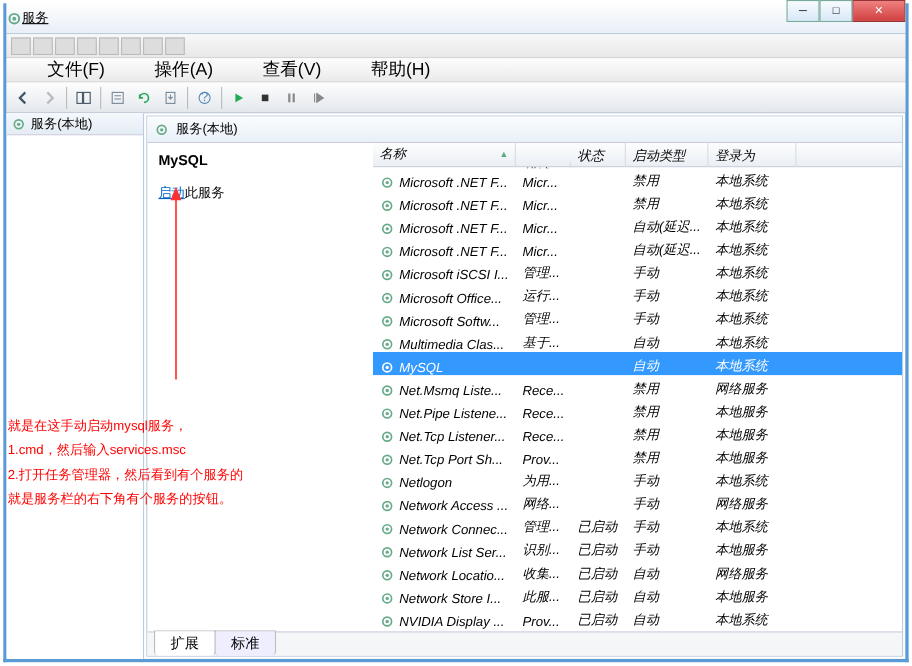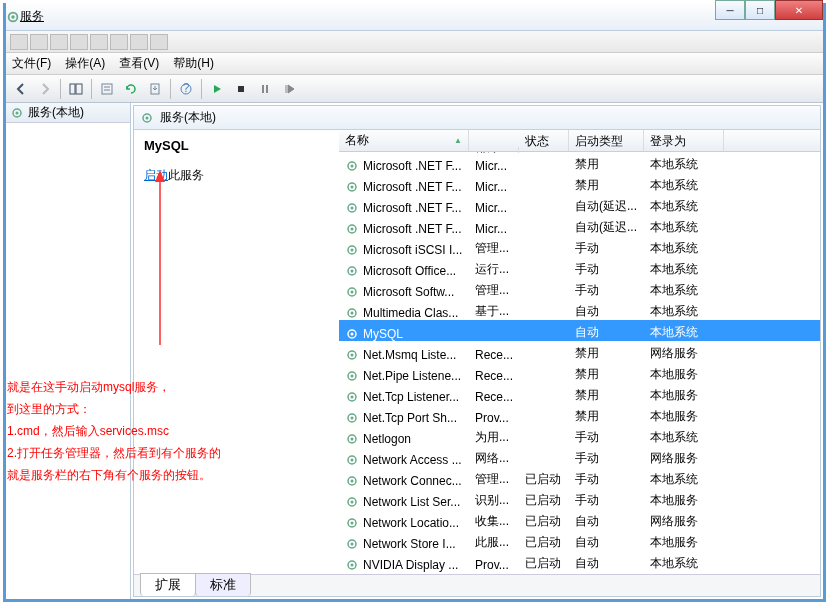--- a/index.html
+++ b/index.html
@@ -6,35 +6,35 @@
 body { background: #fff; width: 829px; height: 605px; position: relative; overflow: hidden; }
 .window { border: 3px solid #5a9bd5; border-top: none; width: 823px; height: 599px; margin: 3px; background: #fff; }
 .titlebar { height: 28px; background: linear-gradient(#fefefe, #e8eff8); display: flex; align-items: center; border-bottom: 1px solid #bcd; position: relative; text-decoration: underline; }
 .titlebar-title { flex: 1; font-size: 12px; color: #000; }
 .win-buttons { display: flex; position: absolute; right: 0; top: -3px; }
 .win-btn { width: 30px; height: 20px; display: flex; align-items: center; justify-content: center; border: 1px solid #7a9; background: linear-gradient(#f8fbff,#d8e8f8); font-size: 10px; }
 .win-btn.close { background: linear-gradient(#f08080,#d04040); color: #fff; width: 48px; border-color: #933; }
 .addressbar { height: 22px; background: linear-gradient(#f8f8f8,#e8e8e8); border-bottom: 1px solid #ccc; display: flex; align-items: center; padding: 0 4px; gap: 2px; }
 .ab-item { width: 18px; height: 16px; background: #ddd; border: 1px solid #bbb; }
 .menubar { height: 22px; background: linear-gradient(#fdfdfd,#eaeaea); border-bottom: 1px solid #ccc; display: flex; align-items: center; padding: 0 6px; gap: 14px; }
-.menubar span { font-size: 12px; cursor: default; }
+.menubar span { font-size: 16px; cursor: default; margin-left: 31px; }
 .toolbar { height: 28px; background: linear-gradient(#fdfdfd,#e4e8ed); border-bottom: 1px solid #b8c4d0; display: flex; align-items: center; padding: 0 4px; gap: 2px; }
 .tb-btn { width: 22px; height: 22px; display: flex; align-items: center; justify-content: center; border: 1px solid transparent; }
 .tb-sep { width: 1px; height: 20px; background: #bbb; margin: 0 2px; }
 .body-area { display: flex; height: calc(100% - 100px); border-radius: 10px; }
 .left-pane { width: 125px; border-right: 1px solid #bcd; background: #fff; }
 .left-header { height: 20px; background: linear-gradient(#f4f8fc,#e4ecf4); border-bottom: 1px solid #ccd; display: flex; align-items: center; padding: 0 4px; gap: 4px; }
 .gear-icon { width: 14px; height: 14px; display: inline-flex; align-items: center; justify-content: center; }
 .right-pane { flex: 1; display: flex; flex-direction: column; border: 1px solid #bcd; margin: 2px; }
 .right-header { height: 24px; background: linear-gradient(#fafcfe,#e8f0f8); border-bottom: 1px solid #ccd; display: flex; align-items: center; padding: 0 6px; gap: 6px; }
 .detail-area { display: flex; flex: 1; overflow: hidden; }
 .desc-pane { width: 205px; padding: 8px 10px; }
 .desc-title { font-weight: bold; font-size: 13px; margin-bottom: 14px; }
 .desc-link { color: #0066cc; text-decoration: underline; cursor: pointer; }
-.list-pane { flex: 1; display: flex; flex-direction: column; overflow: hidden; position: relative; }
+.list-pane { flex: 1; display: flex; flex-direction: column; overflow: hidden; position: relative; font-style: italic; }
 .list-header { display: flex; height: 22px; background: linear-gradient(#fdfdfd,#eaeff5); border-bottom: 1px solid #ccd; }
 .list-header .col { padding: 3px 6px; border-right: 1px solid #d8dde4; font-size: 12px; white-space: nowrap; overflow: hidden; }
 .col-name { width: 130px; display:flex; align-items:center; gap:4px;}
 .col-desc { width: 50px; margin-top: 17px; }
 .col-status { width: 50px; }
 .col-startup { width: 75px; }
 .col-logon { width: 80px; }
 .sort-arrow { color: #5a7; font-size: 8px; margin-left: auto;}
 .list-rows { flex: 1; overflow-y: scroll; overflow-x: hidden; }
 .row { display: flex; height: 21px; align-items: flex-end; }
@@ -476,17 +476,16 @@
   </div>
 </div>
 
 <svg class="arrow-svg" style="left:150px; top:170px;" width="90" height="180">
   <line x1="10" y1="175" x2="10" y2="8" stroke="#ff3030" stroke-width="1.5"></line>
   <path d="M10 0 L5 12 L15 12 Z" fill="#ff3030"></path>
 </svg>
 
 <div class="annotation ann1">
   <div>就是在这手动启动mysql服务，</div>
-  <div>到这里的方式：</div>
   <div>1.cmd，然后输入services.msc</div>
   <div>2.打开任务管理器，然后看到有个服务的</div>
   <div>  就是服务栏的右下角有个服务的按钮。</div>
 </div>
 
 </body></html>

